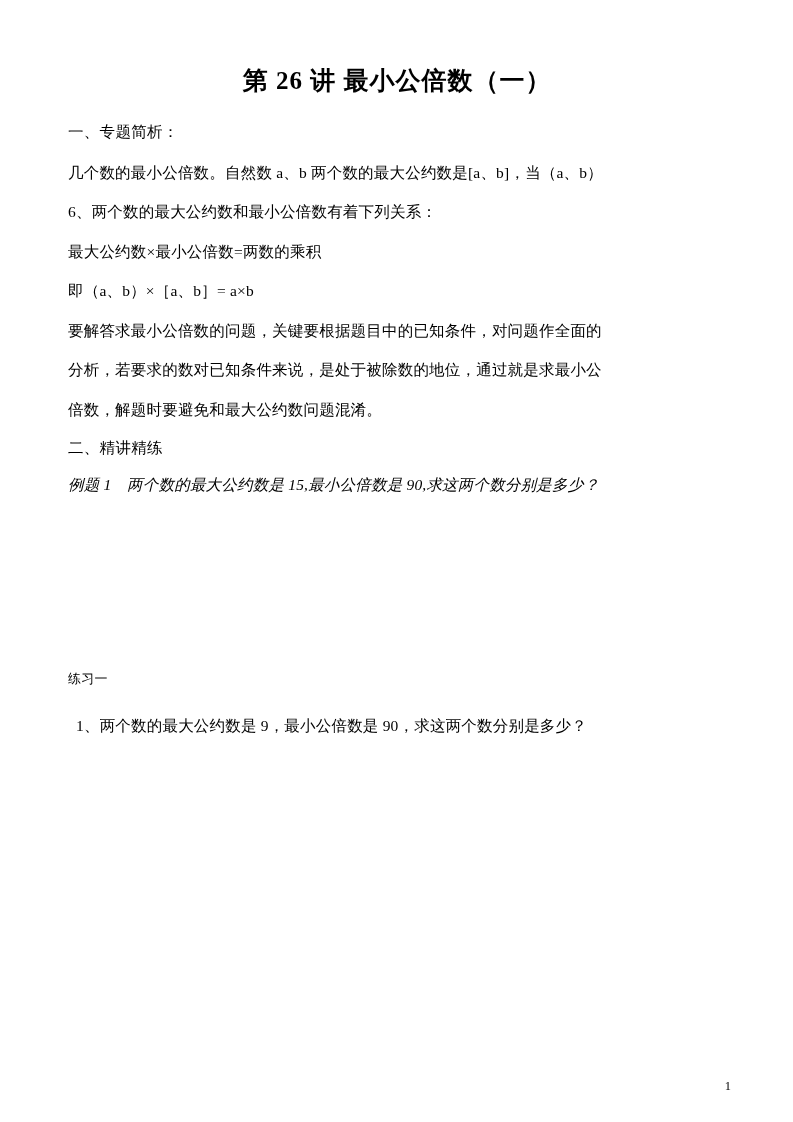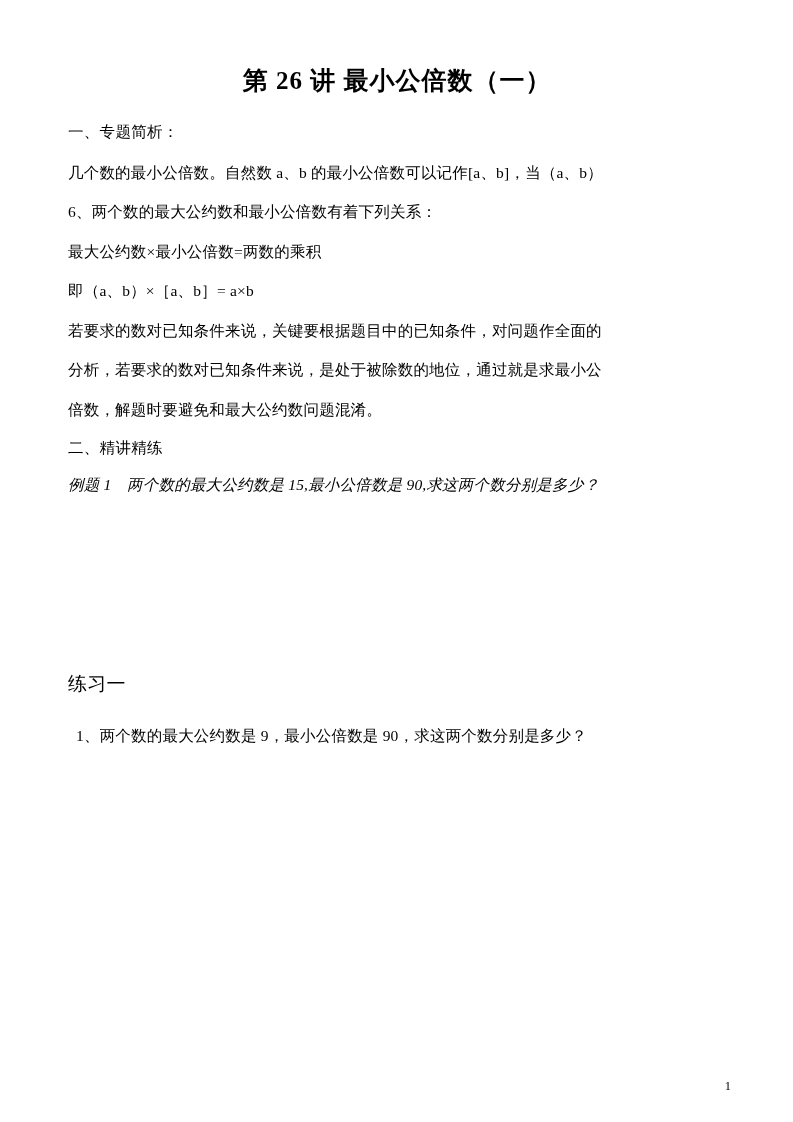--- a/index.html
+++ b/index.html
@@ -80,21 +80,21 @@
   .gap-title-to-s1  { height: 22px; }
   .gap-h1-to-p1     { height: 8px; }
   .gap-before-s2    { height: 7px; }
   .gap-h2-to-ex     { height: 8px; }
 
   .answer-space     { height: 168px; }
   .gap-prac-to-q    { height: 12px; }
 
   
   .practice-label {
-    font-size: 19px;
+    font-size: 13px;
     font-weight: 400;
     line-height: 1.7;
     margin: 0;
     letter-spacing: 0.2px;
   }
 
   .practice-item {
     font-size: 15.5px;
     font-weight: 400;
     line-height: 2.0;
@@ -131,30 +131,30 @@
 
     <h1 class="doc-title">第 26 讲 最小公倍数（一）</h1>
 
     <div class="gap-title-to-s1"></div>
 
     <div class="section-heading">一、专题简析：</div>
 
     <div class="gap-h1-to-p1"></div>
 
 
-    <div class="body-line">几个数的最小公倍数。自然数 a、b 的最小公倍数可以记作[a、b]，当（a、b）</div>
+    <div class="body-line">几个数的最小公倍数。自然数 a、b 两个数的最大公约数是[a、b]，当（a、b）</div>
 
 
     <div class="body-line">6、两个数的最大公约数和最小公倍数有着下列关系：</div>
 
     <div class="body-line">最大公约数×最小公倍数=两数的乘积</div>
 
     <div class="body-line">即（a、b）×［a、b］= a×b</div>
 
-    <div class="para">若要求的数对已知条件来说，关键要根据题目中的已知条件，对问题作全面的</div>
+    <div class="para">要解答求最小公倍数的问题，关键要根据题目中的已知条件，对问题作全面的</div>
 
     <div class="para">分析，若要求的数对已知条件来说，是处于被除数的地位，通过就是求最小公</div>
 
     <div class="para">倍数，解题时要避免和最大公约数问题混淆。</div>
 
     <div class="gap-before-s2"></div>
 
     <div class="section-heading">二、精讲精练</div>
 
     <div class="gap-h2-to-ex"></div>

